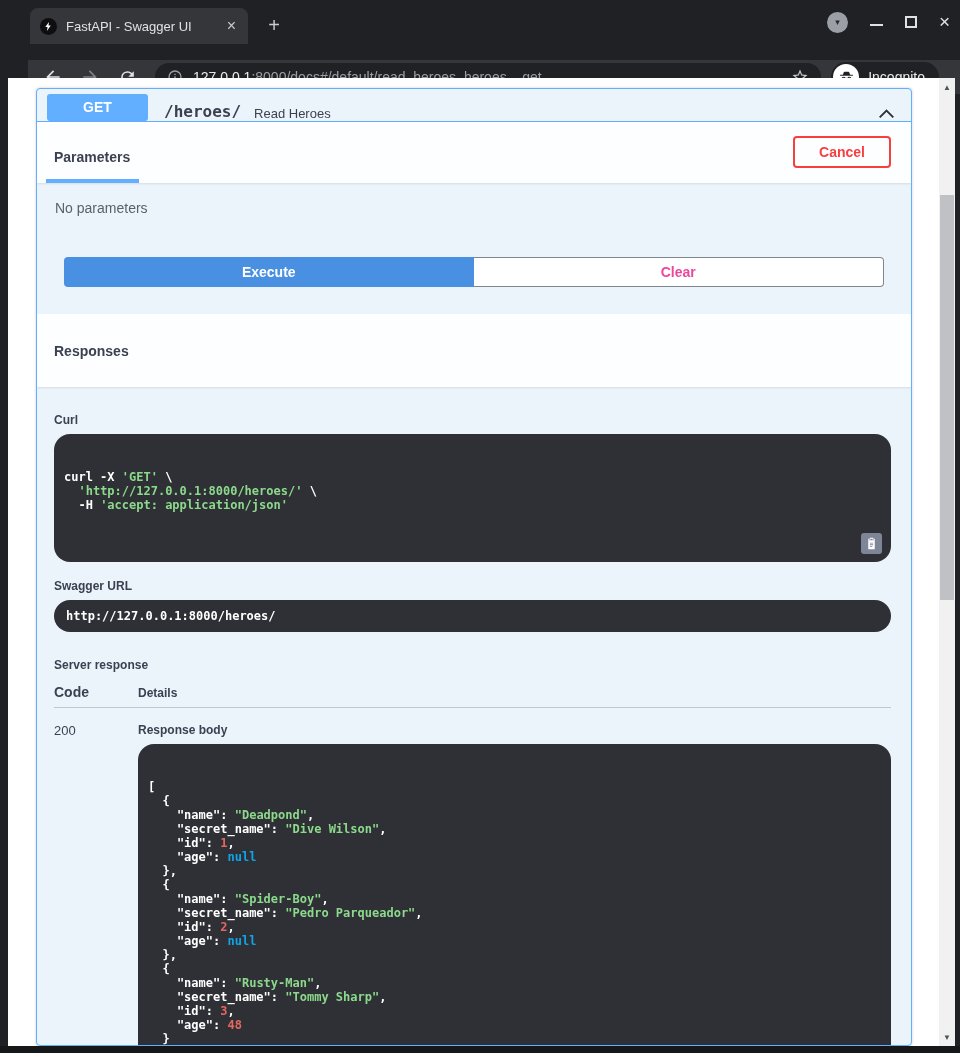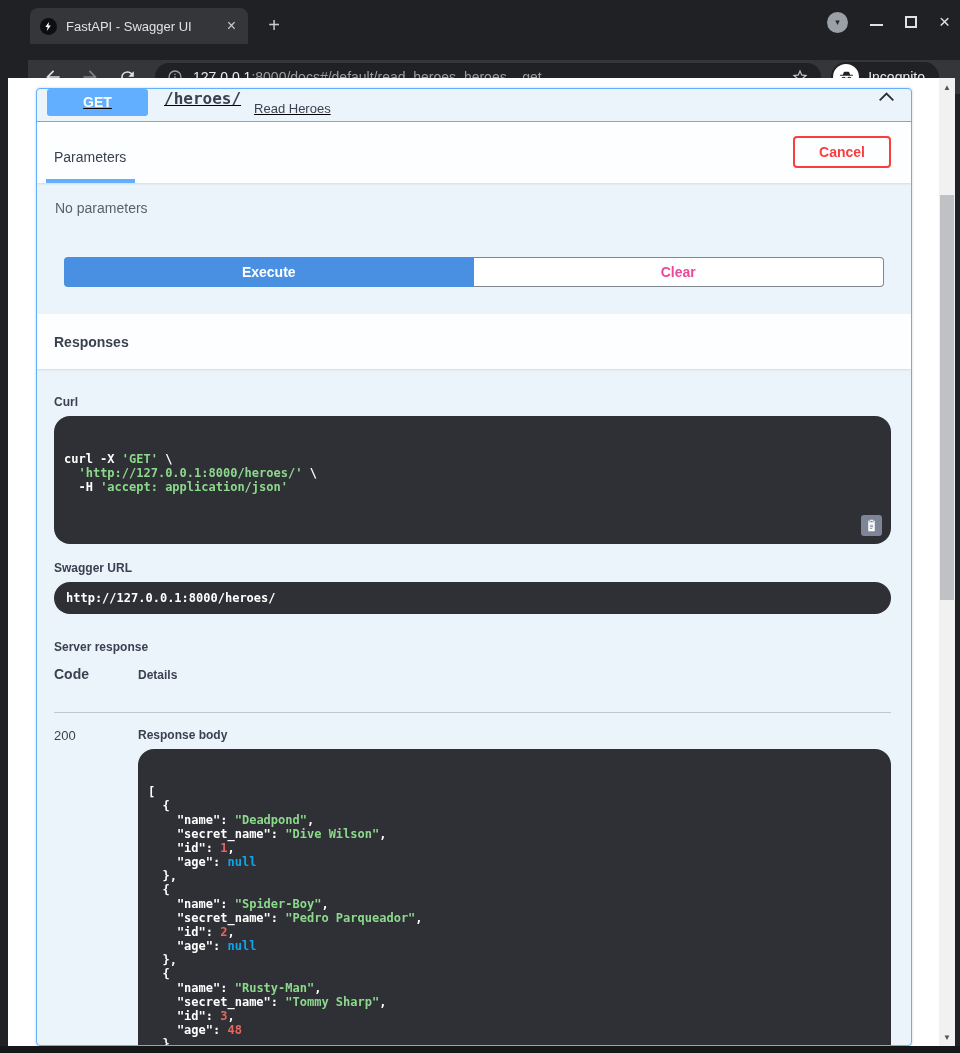--- a/index.html
+++ b/index.html
@@ -59,78 +59,78 @@
   .scroll-up { top:2px; } .scroll-down { bottom:2px; }
   .scroll-thumb { position:absolute; left:1px; top:117px; width:14px; height:405px; background:#c0c1c4; }
   .bottom-frame { position:absolute; left:0; top:1046px; width:960px; height:7px; background:#161719; }
   
   .opblock {
     margin:10px 27px 0 28px; height:calc(100% - 10px);
     border:1px solid var(--method_get,#61affe); border-radius:4px;
     background:#ecf4fb; box-shadow:0 0 3px rgba(0,0,0,.19); overflow:hidden;
   }
   .opblock-header {
-    height:33px; display:flex; align-items:flex-start; padding:0 10px;
-    border-bottom:1px solid var(--method_get,#61affe); cursor:pointer;text-decoration:underline;
+    height:33px; display:flex; align-items:flex-end; padding:0 10px;
+    border-bottom:1px solid var(--method_get,#61affe); cursor:pointer;
   }
   .method-badge {
     width:101px; height:27px; line-height:27px; text-align:center;
     background:var(--method_get,#61affe); color:#fff; font-weight:bold; font-size:14px; border-radius:3px;
   }
   .endpoint-path { font-family:"DejaVu Sans Mono", monospace; font-weight:bold; font-size:16px; color:#3b4151; margin-left:16px; }
   .endpoint-summary { font-size:13px; color:#3b4151; margin-left:13px;margin-top:12px; }
   .collapse-btn { margin-left:auto; display:flex; padding:2px 6px; }
   .section-header {
     background:rgba(255,255,255,.85); position:relative; height:61px;
     display:flex; align-items:center; box-shadow:0 1px 2px rgba(0,0,0,.1);
   }
   .tab-item {
     position:absolute; left:9px; bottom:0; padding:0 9px 14px 8px;
     border-bottom:4px solid var(--method_get,#61affe);
-    font-weight:normal; font-size:14px; color:#3b4151;
+    font-weight:bold; font-size:14px; color:#3b4151;
   }
   .cancel-btn {
     position:absolute; right:20px; top:14px;
     border:2px solid var(--cancel_red,#f93e3e); color:var(--cancel_red,#f93e3e);
     background:transparent; font-weight:bold; font-size:14px;
     padding:6px 24px; border-radius:4px; font-family:inherit; cursor:pointer;
   }
   .params-body { padding:16px 17px 27px 17px; }
   .no-params { font-size:14px; color:#5a6269; margin:1px 0 0 1px; }
   .execute-row { display:flex; margin:41px 10px 0 10px; height:30px; }
   .execute-btn {
     flex:1; background:var(--execute_blue,#4990e2); color:#fff; font-weight:bold; font-size:14px;
     border:none; border-radius:4px 0 0 4px; font-family:inherit; cursor:pointer;
   }
   .clear-btn {
     flex:1; background:#fff; color:#ec4899; font-weight:bold; font-size:14px;
     border:1px solid #80868e; border-left:none; border-radius:0 4px 4px 0; font-family:inherit; cursor:pointer;
   }
-  .responses-header { height:55px; }
+  .responses-header { height:73px; }
   .responses-title { margin-left:17px; font-weight:bold; font-size:14px; color:#3b4151; }
   .responses-body { padding:26px 20px 0 17px; }
   .blk-label { font-weight:bold; font-size:12px; color:#3b4151; margin-bottom:7px; }
   .code-block {
     background:#2e3035; border-radius:16px; padding:8px 10px; position:relative;
     font-family:"DejaVu Sans Mono", monospace; font-weight:bold; font-size:12px;
     line-height:14px; color:#fff; white-space:pre;
   }
   .tk-p { color:#ffffff; }
   .tk-s { color:#8cd98c; }
   .tk-n { color:#e5675f; }
   .tk-u { color:#0ea5e9; }
   .curl-block { margin-bottom:17px; }
   .requrl-block { margin-bottom:26px; padding:9px 12px; }
   .copy-sq {
     position:absolute; right:9px; bottom:8px; width:21px; height:21px;
     background:#7e8596; border:none; border-radius:3px;
     display:flex; align-items:center; justify-content:center; cursor:pointer;
   }
   .server-resp-label { margin:0 0 12px 0; }
-  .resp-head { display:flex; border-bottom:1px solid rgba(59,65,81,.25); padding-bottom:30px; }
+  .resp-head { display:flex; border-bottom:1px solid rgba(59,65,81,.25); padding-bottom:7px; }
   .col-status { width:84px; flex:0 0 auto; }
   .code-header { font-size:14px; font-weight:bold; color:#3b4151; }
   .details-header { font-size:12px; font-weight:bold; color:#3b4151; padding-top:2px; }
   .resp-row { display:flex; padding-top:15px; }
   .status-code { font-size:13px; color:#3b4151; }
   .resp-detail { flex:1; min-width:0; }
   .body-block { margin-bottom:10px; }
   .body-actions { position:absolute; right:10px; bottom:11px; display:flex; gap:13px; }
   .copy-lg {
     width:30px; height:30px; background:#7e8596; border:none; border-radius:4px;

